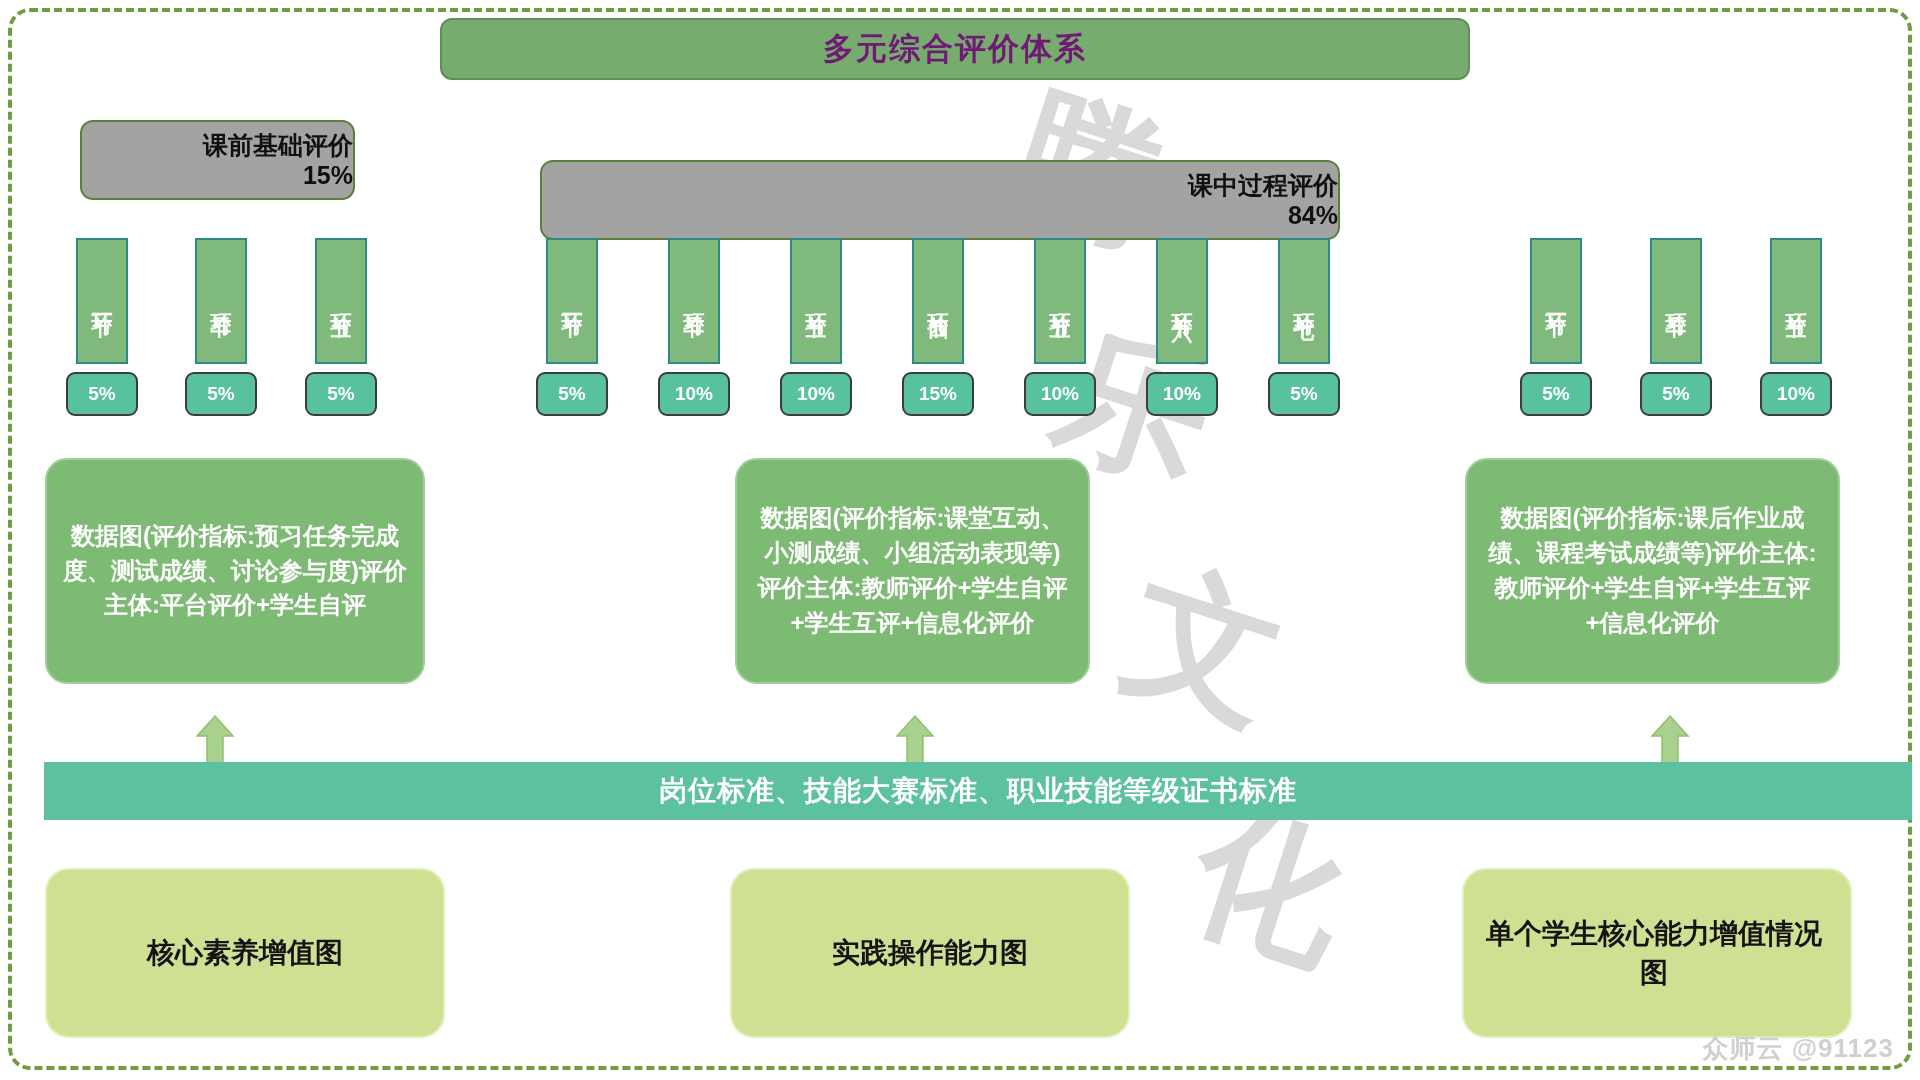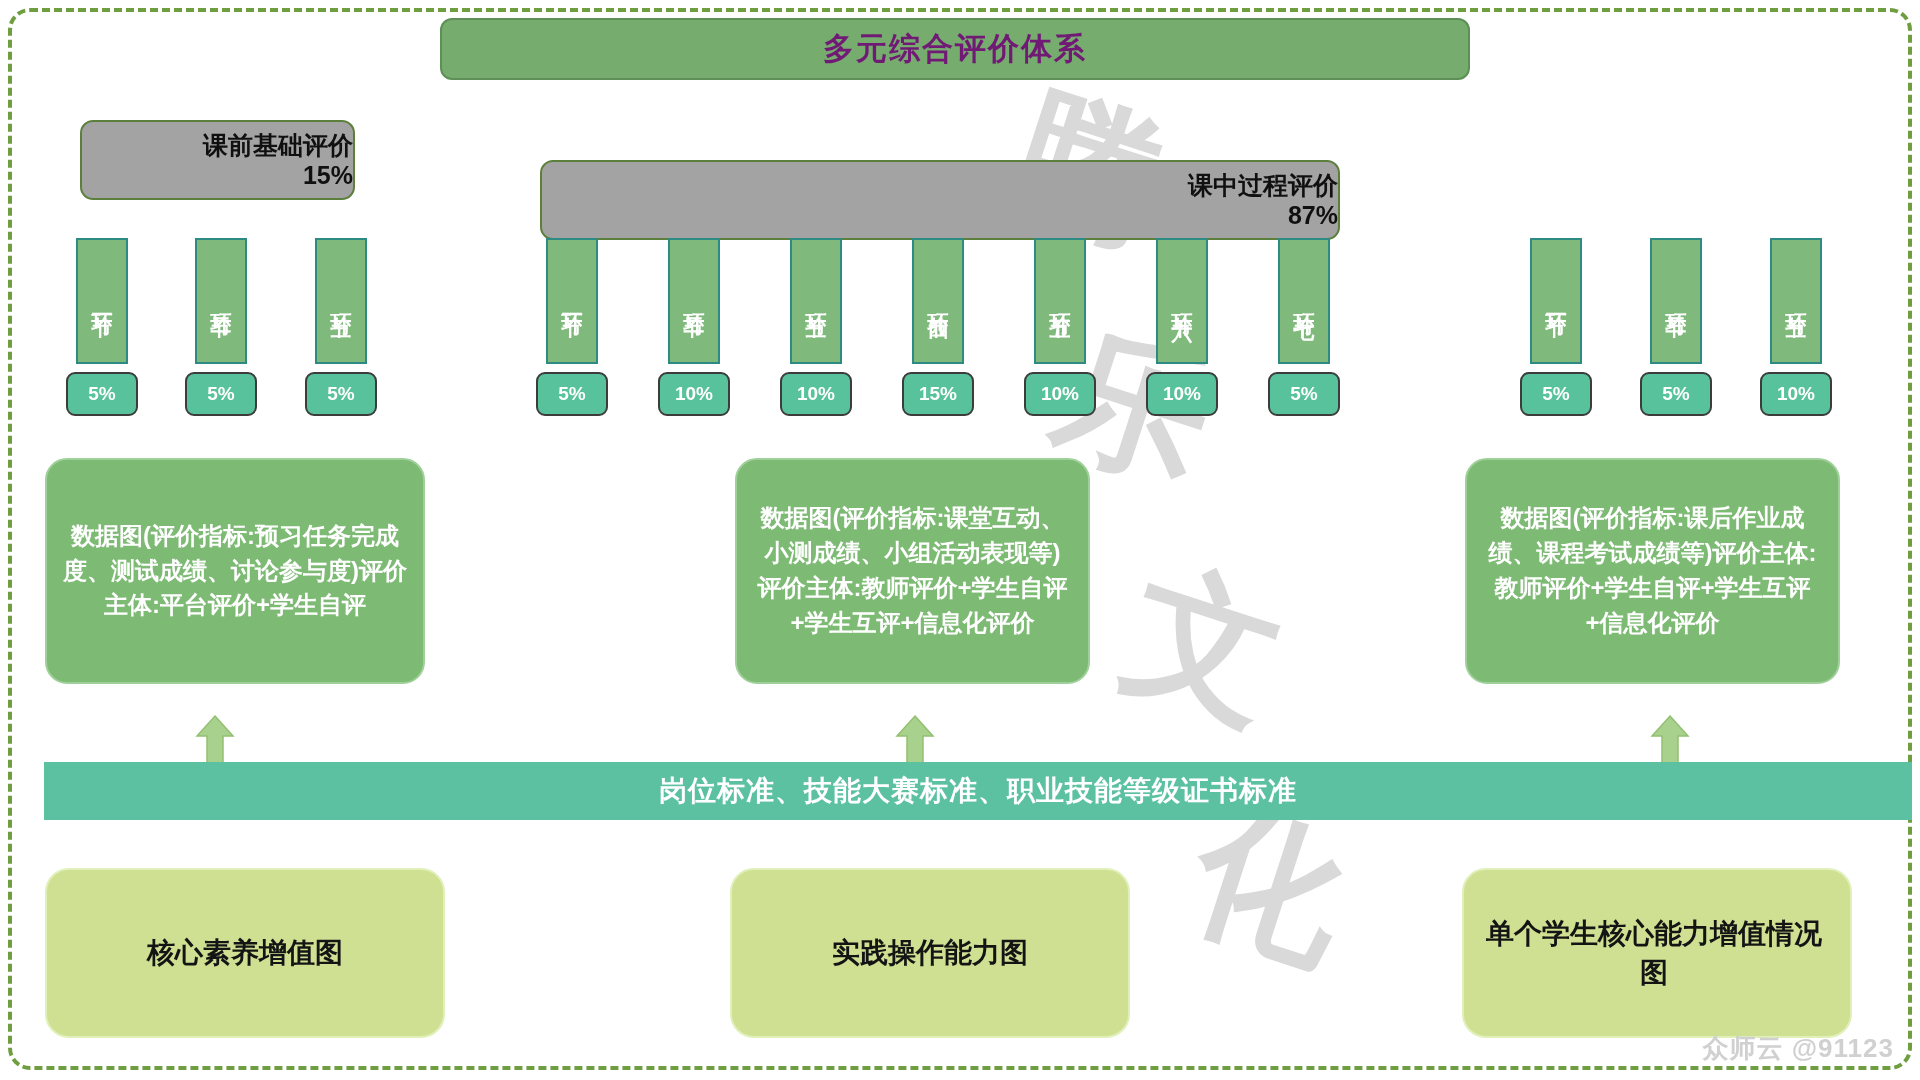--- a/index.html
+++ b/index.html
@@ -187,21 +187,21 @@
   <div id="frame"></div>
 
   <div id="title-bar">多元综合评价体系</div>
 
   <div class="phase-head" id="phase-head-0">
     <span>课前基础评价</span>
     <span>15%</span>
   </div>
   <div class="phase-head" id="phase-head-1">
     <span>课中过程评价</span>
-    <span>87%</span>
+    <span>84%</span>
   </div>
 
   <div class="step-box" style="left:76px;  top:238px; width:52px; height:126px;">
     <span class="step-label">环节一</span>
     </div>
   <div class="step-box" style="left:195px; top:238px; width:52px; height:126px;">
     <span class="step-label">环节二</span>
     </div>
   <div class="step-box" style="left:315px; top:238px; width:52px; height:126px;">
     <span class="step-label">环节三</span>

